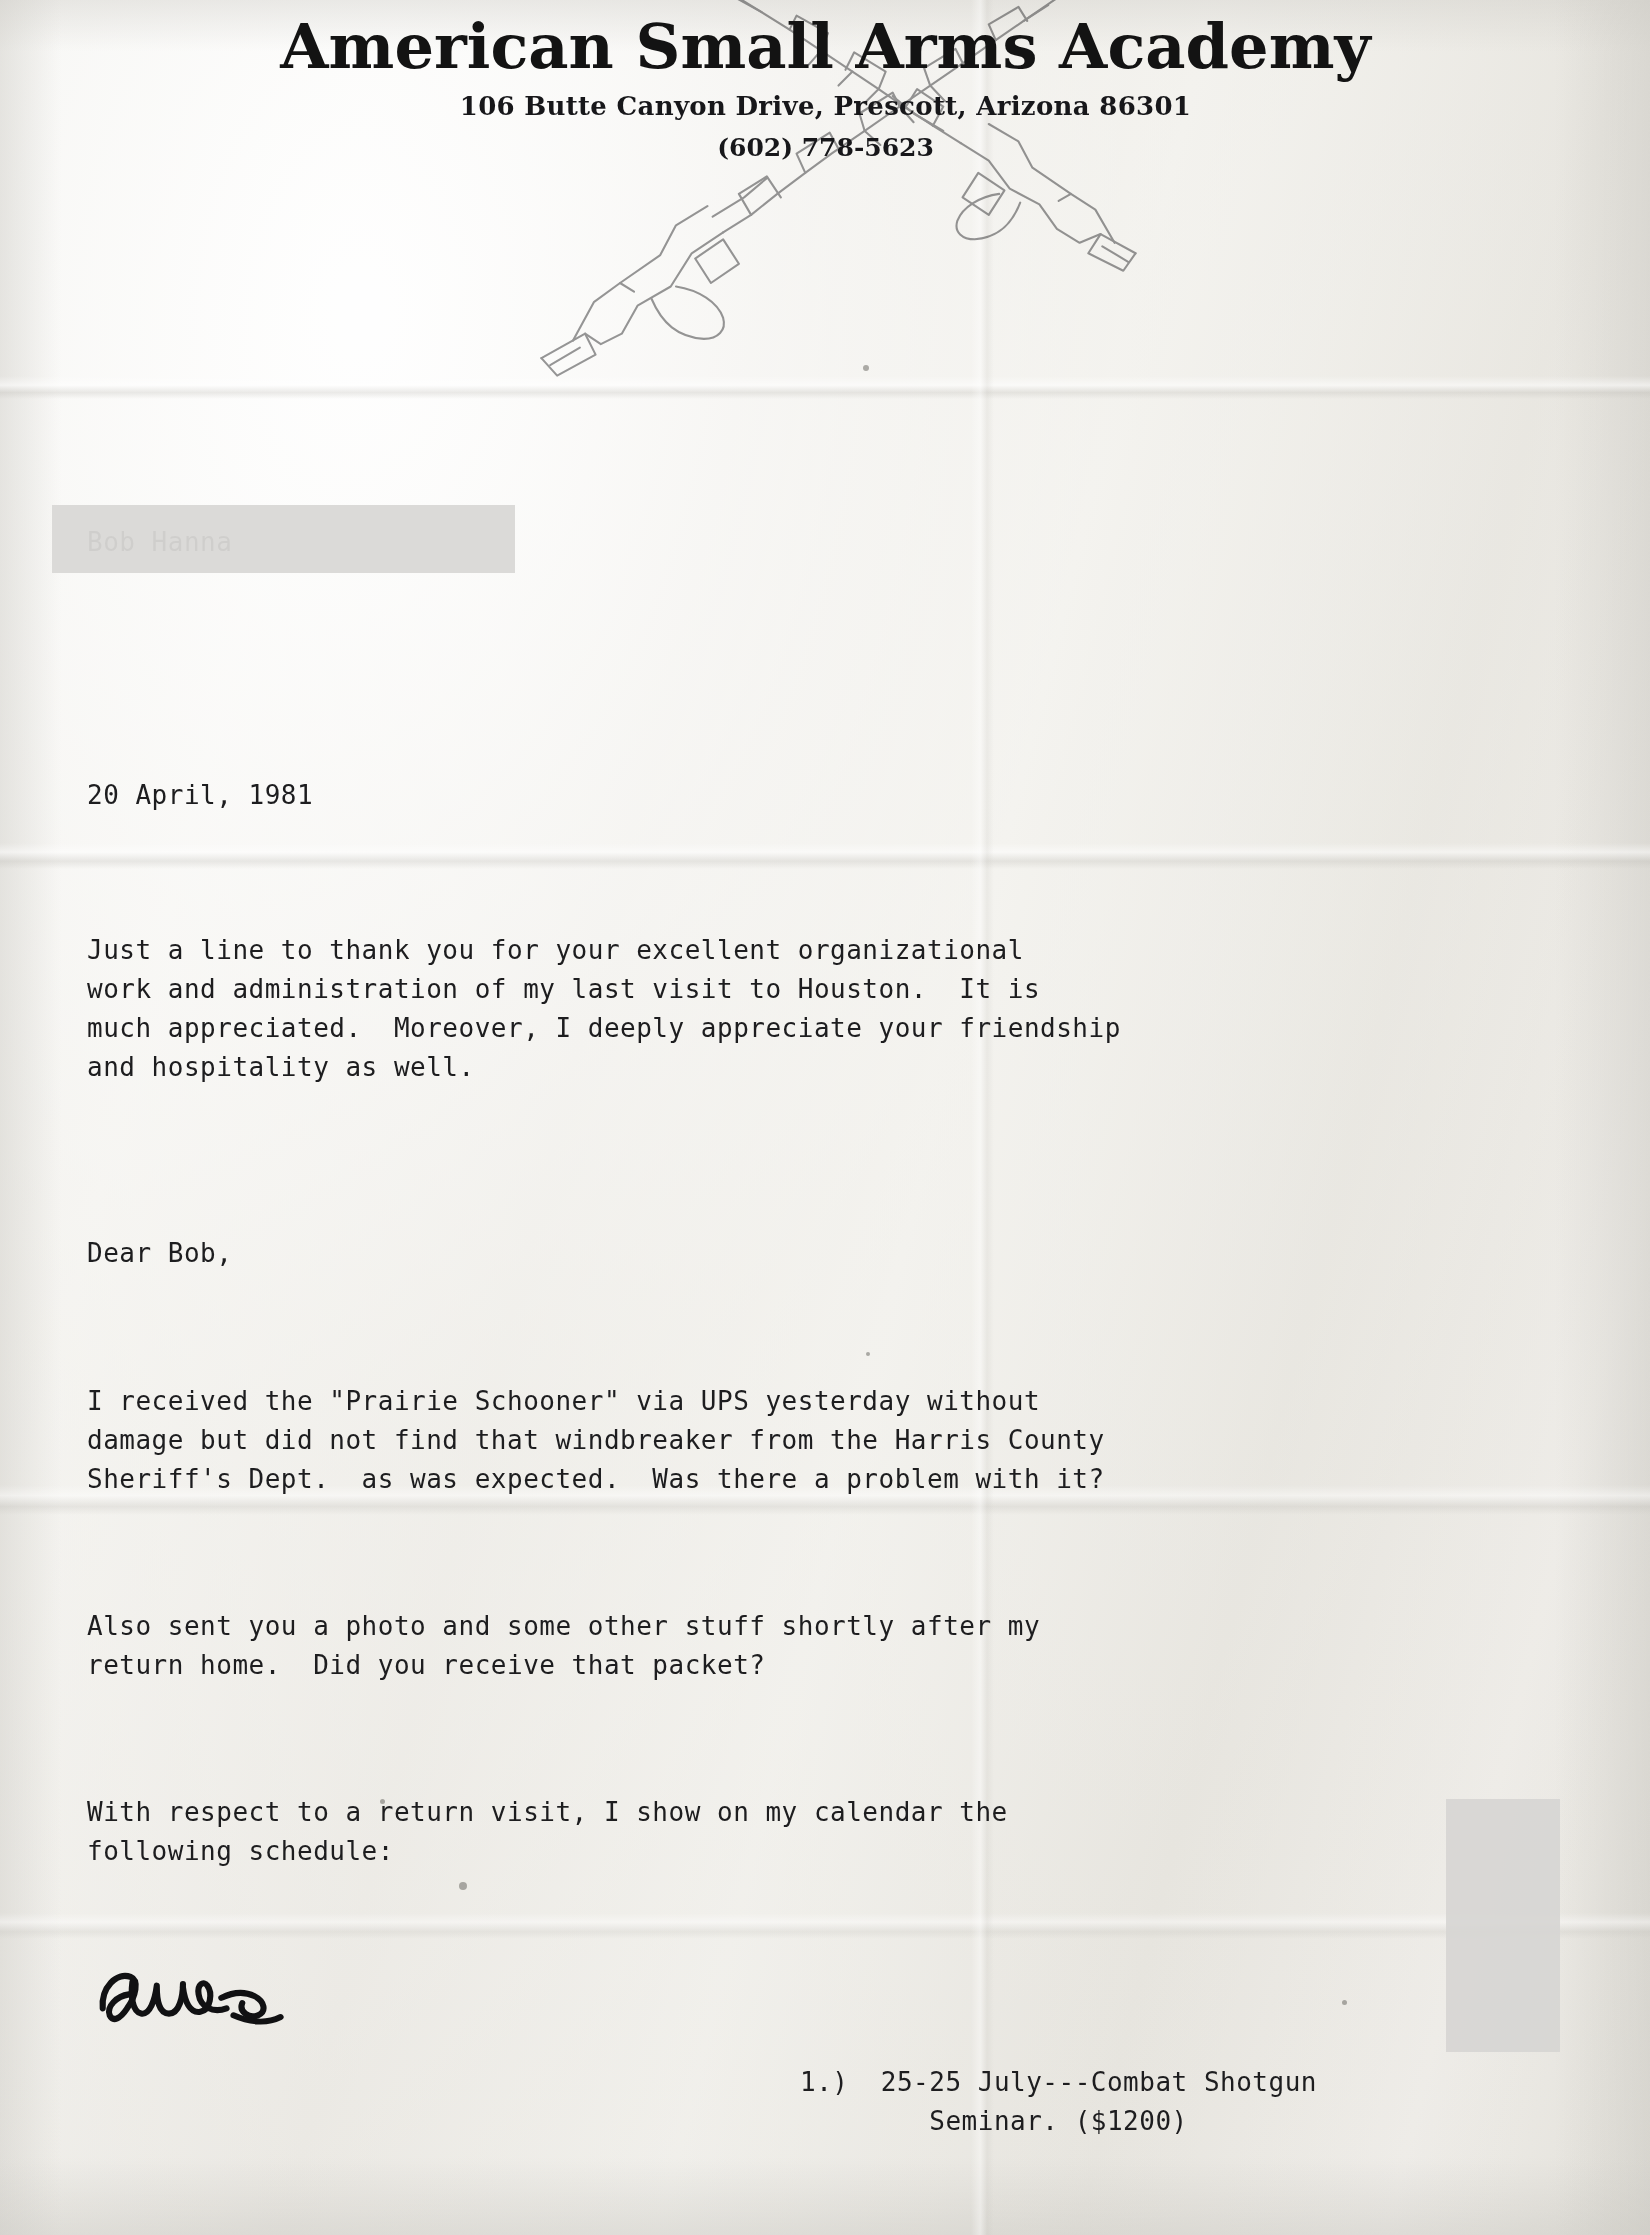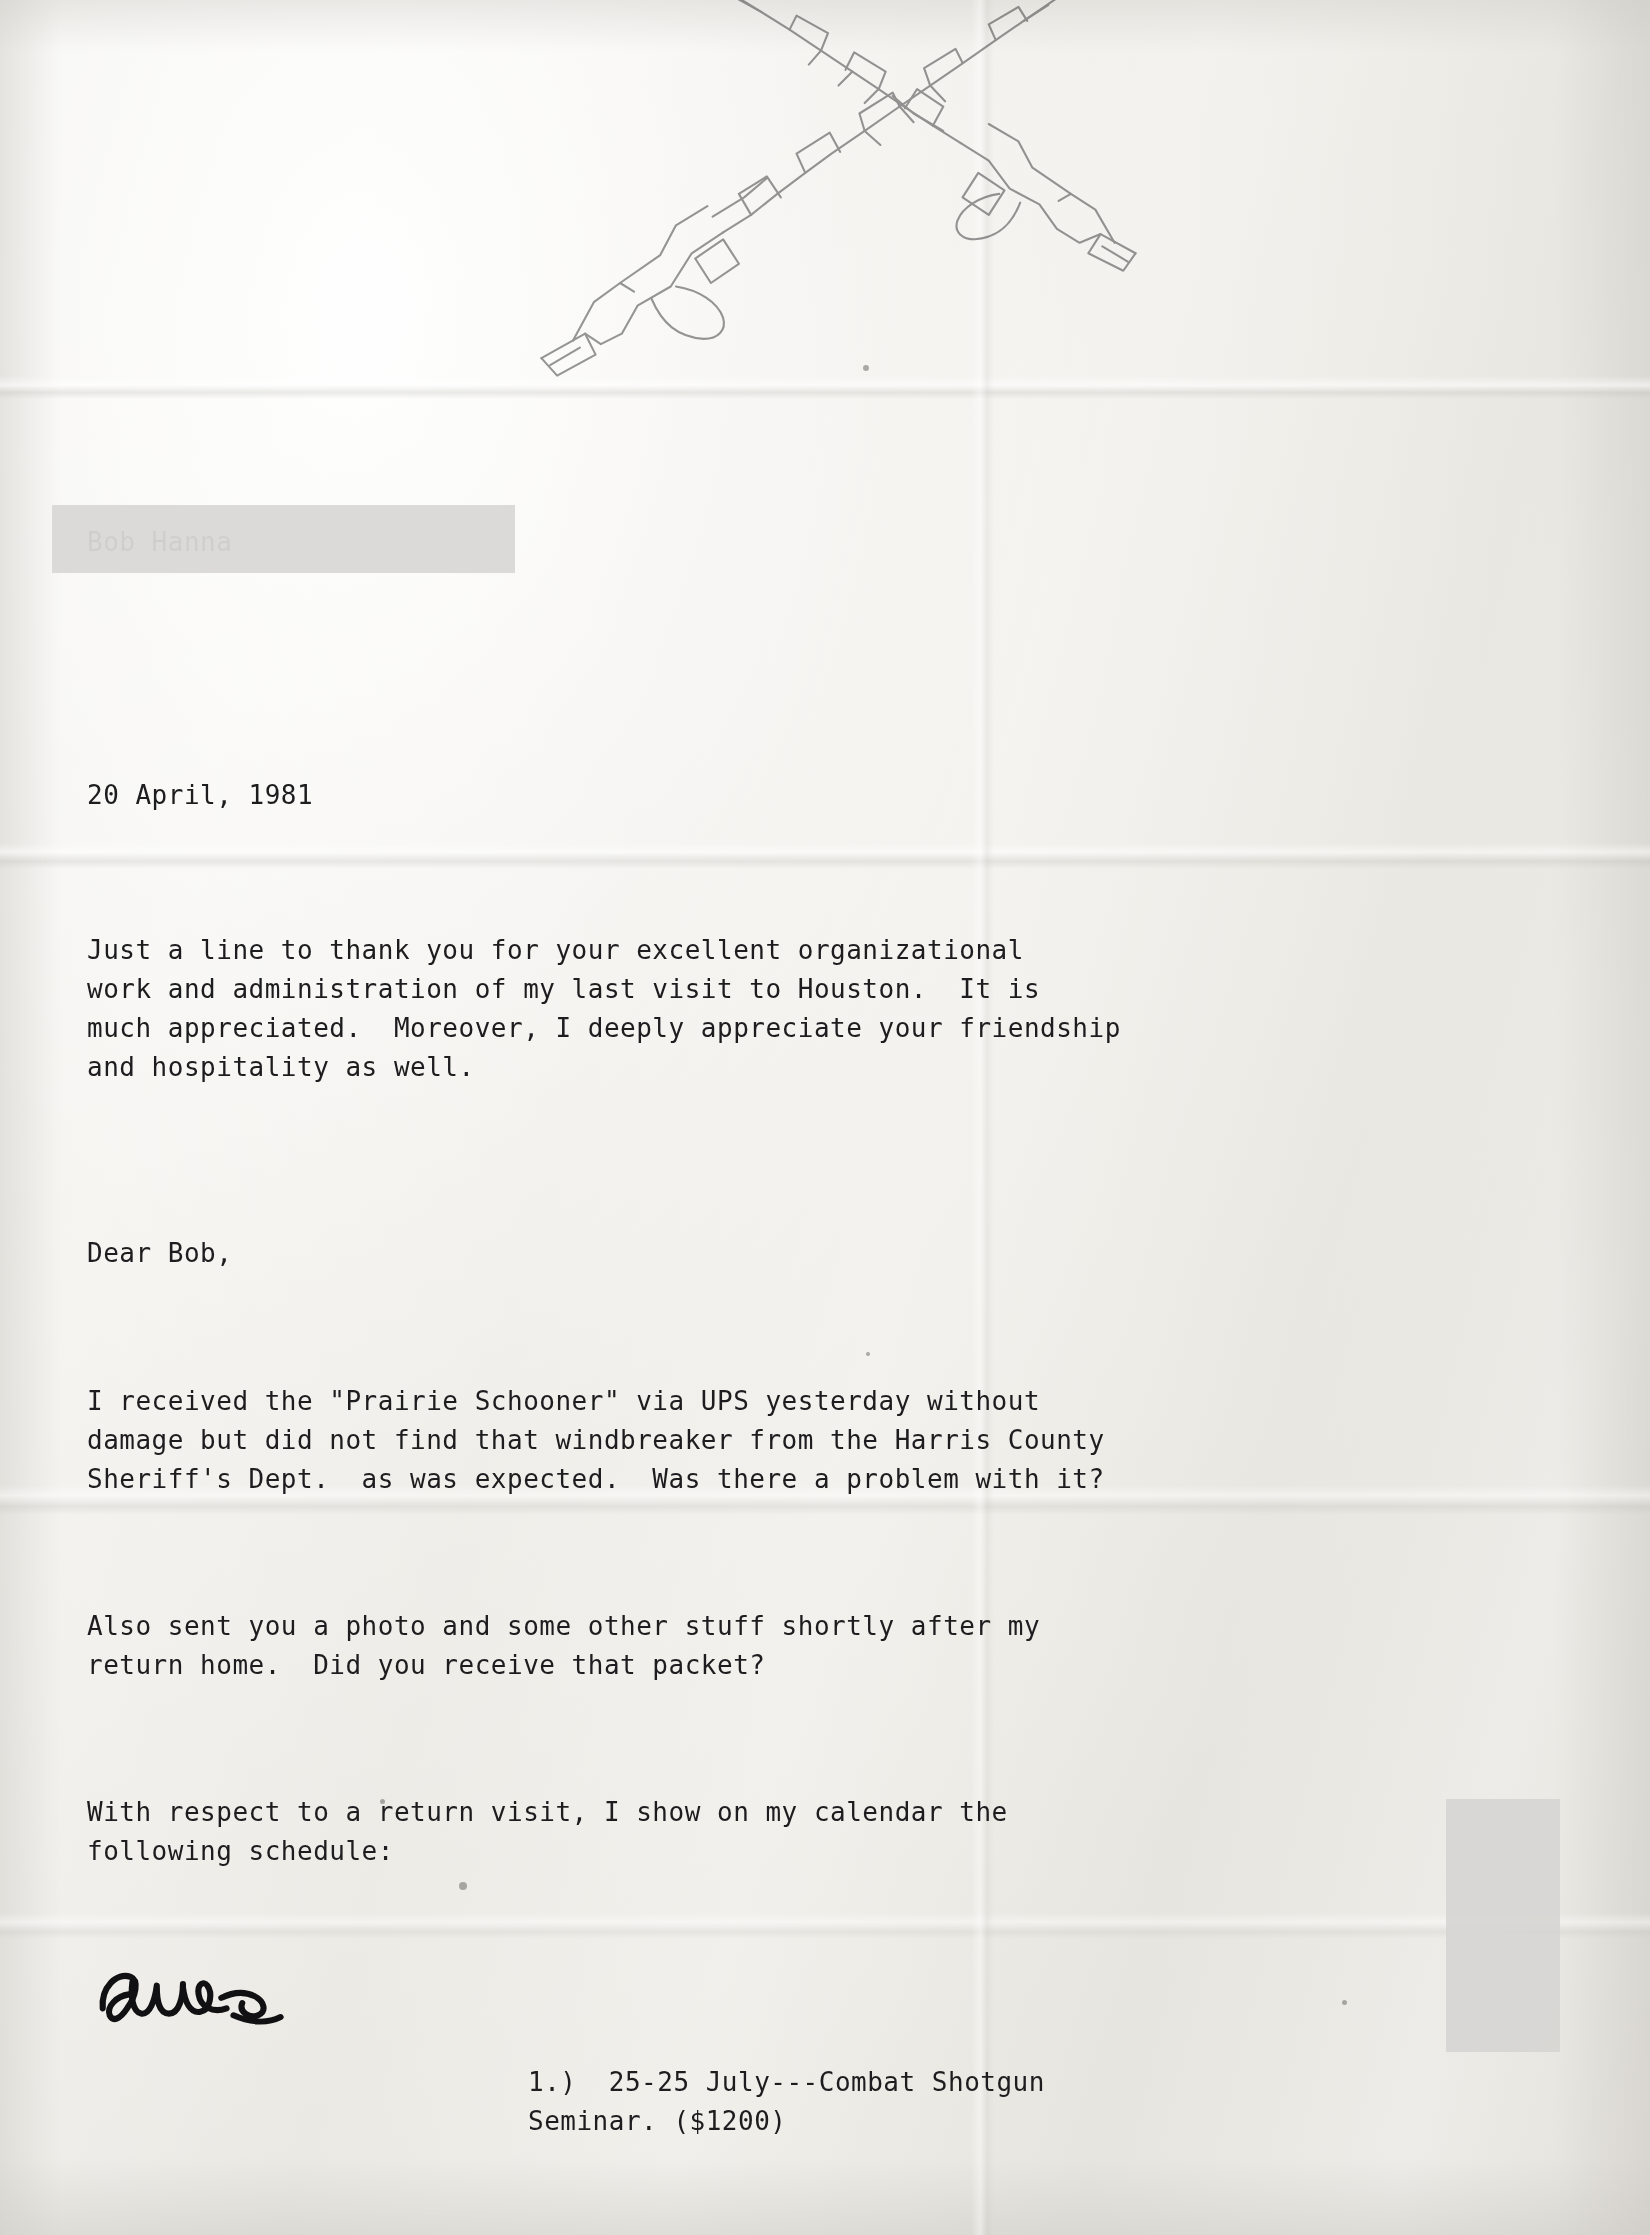--- a/index.html
+++ b/index.html
@@ -106,21 +106,21 @@
     line-height: 39px;
     color: #1d1d1f;
     letter-spacing: 0.5px;
     white-space: pre-wrap;
   }
   .blk { margin: 0 0 30px 0; white-space: pre-wrap; }
   .indented { margin-left: 441px; }
   #addressee { margin-bottom: 0; }
   #date-line { margin-top: 136px; margin-bottom: 38px; }
   #salutation { margin-bottom: 31px; }
-  #list-1 { margin-top: 45px; margin-bottom: 35px; }
+  #list-1 { margin-top: 45px; margin-bottom: 35px; text-align: center; }
 
   
   .redaction {
     position: absolute;
     background: #d9d8d6;
     z-index: 8;
     opacity: 0.95;
   }
   #redact-address { left: 52px;  top: 505px;  width: 463px; height: 68px; }
   #redact-corner  { left: 1446px; top: 1799px; width: 114px; height: 253px; background:#d6d5d3; opacity:0.9; }
@@ -190,20 +190,25 @@
       <path d="M732 310 L702 292"></path>
 
       <path d="M236 306 L268 284 L286 312 L254 334 Z"></path>
       <path d="M560 208 L590 228 L572 256 L542 236 Z"></path>
 
       <path d="M430 160 L448 176 M470 132 L486 150 M505 108 L522 126"></path>
       <path d="M446 112 L430 128 M416 92 L400 108 M380 68 L366 84"></path>
     </g>
   </svg>
 
+  <div id="letterhead">
+    <div id="org-name">American Small Arms Academy</div>
+    <div id="org-address">106 Butte Canyon Drive, Prescott, Arizona 86301</div>
+    <div id="org-phone">(602) 778-5623</div>
+  </div>
 
   <div id="typed">
     <p class="blk" id="addressee">Bob Hanna</p>
     <p class="blk" id="date-line">20 April, 1981</p>
     <p class="blk">Just a line to thank you for your excellent organizational
 work and administration of my last visit to Houston.  It is
 much appreciated.  Moreover, I deeply appreciate your friendship
 and hospitality as well.</p>
 
     <p class="blk" id="salutation">Dear Bob,</p>

